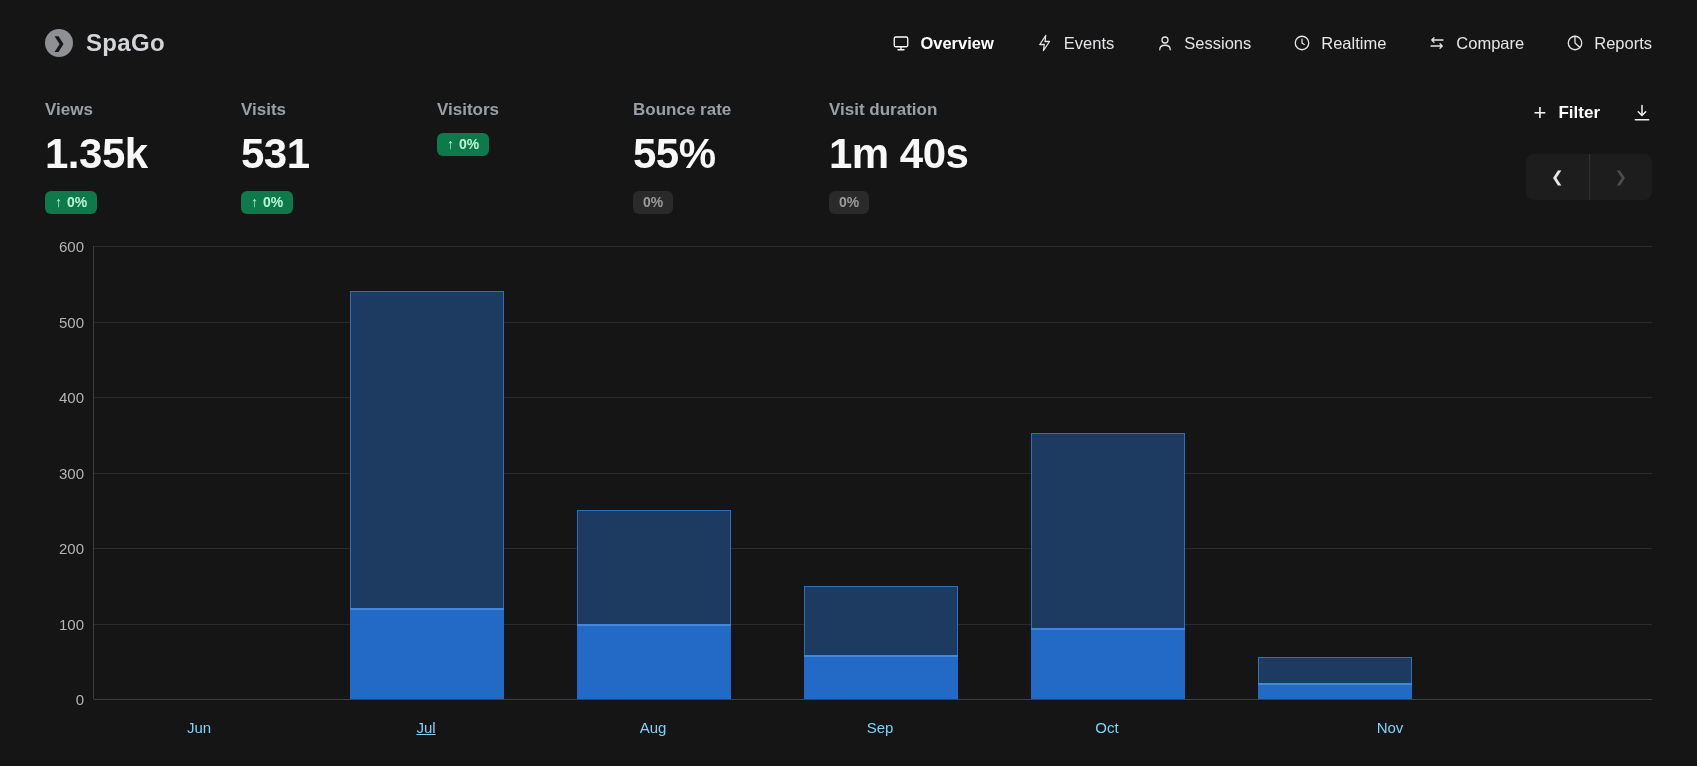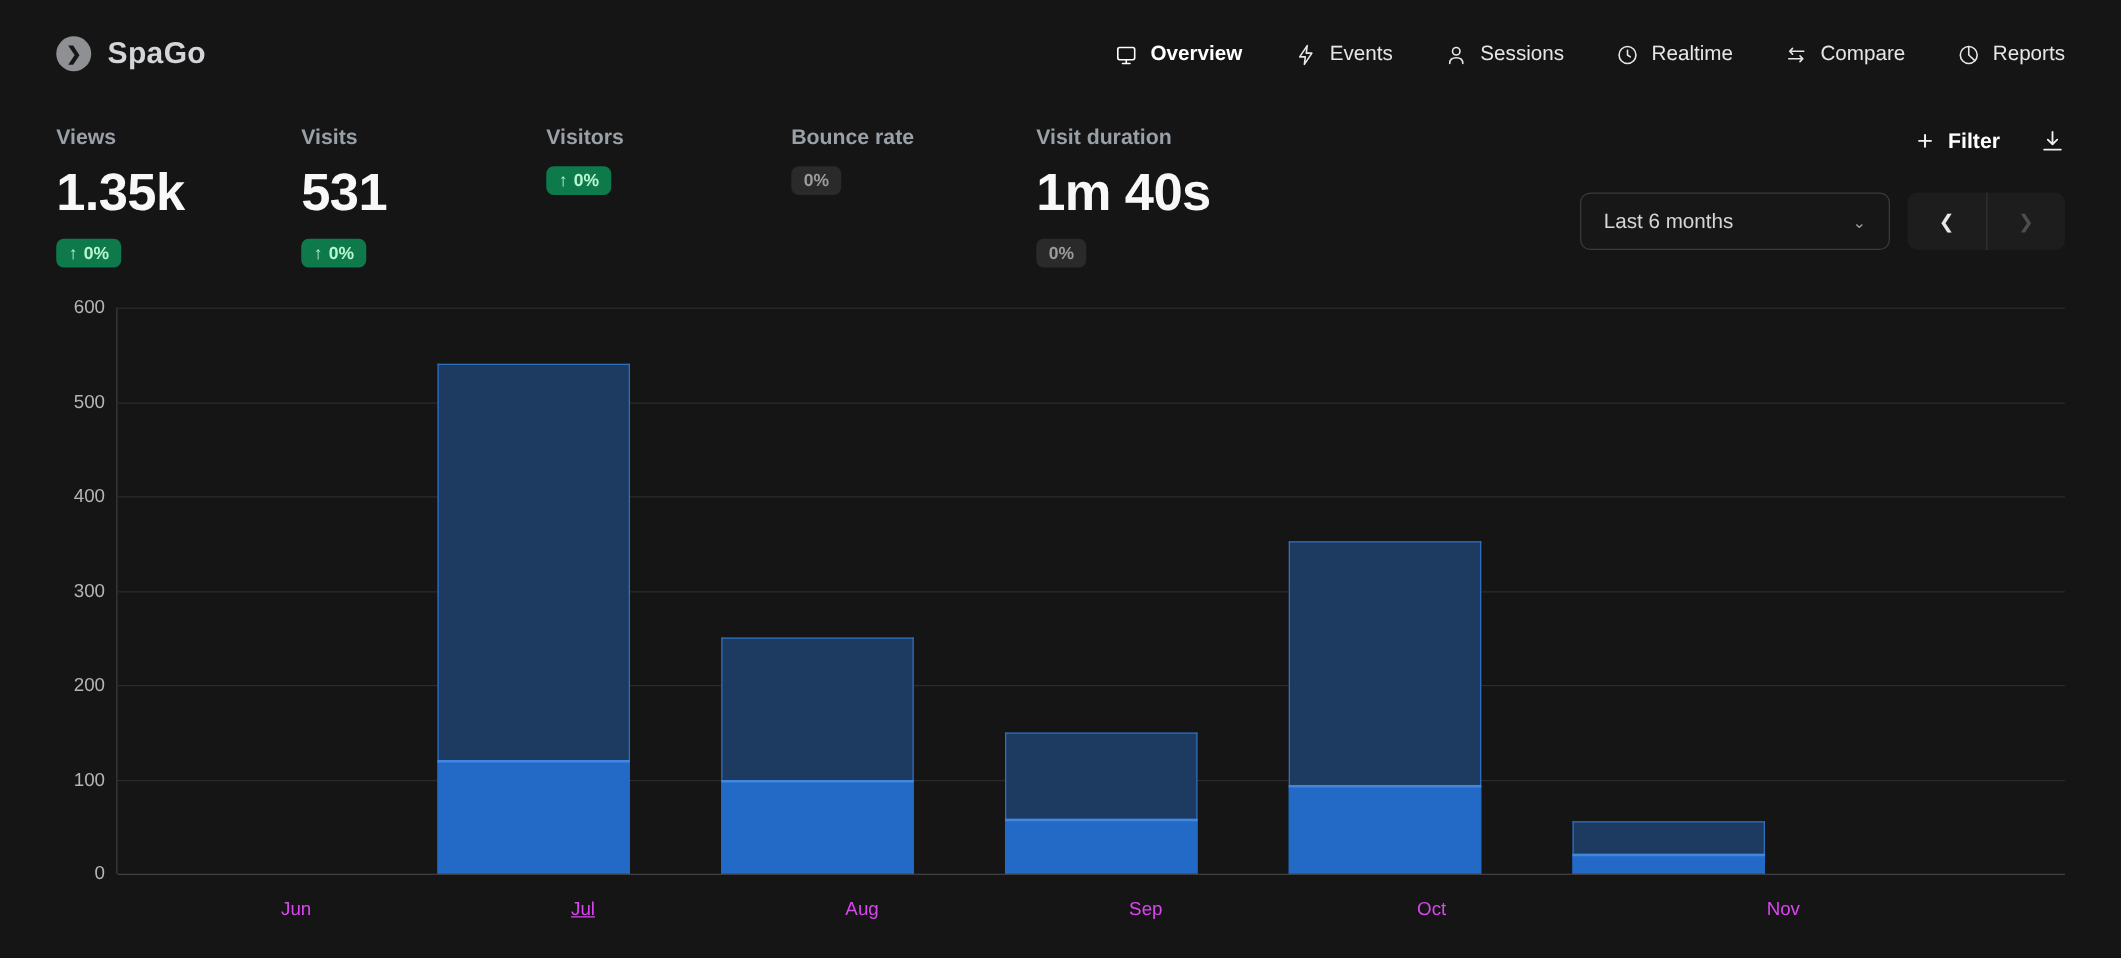--- a/index.html
+++ b/index.html
@@ -8,21 +8,21 @@
 
   
   .header { display:flex; align-items:center; justify-content:space-between;
             height:86px; padding:0 45px; }
   .brand { display:flex; align-items:center; gap:13px; }
   .brand-badge { width:28px; height:28px; border-radius:50%; background:#8f9094;
                  display:flex; align-items:center; justify-content:center;
                  color:#161616; font-size:15px; font-weight:bold; }
   .brand-name { font-size:24px; font-weight:bold; color:#d4d5d8; letter-spacing:.3px; }
   .nav { display:flex; align-items:center; gap:42px; }
-  .nav-item { display:flex; align-items:flex-end; gap:10px; font-size:16.5px;
+  .nav-item { display:flex; align-items:flex-start; gap:10px; font-size:16.5px;
               color:#e6e6e8; cursor:pointer; }
   .nav-item.active { font-weight:bold; color:#ffffff; }
   .nav-item svg { width:18px; height:18px; stroke:#e6e6e8; fill:none;
                   stroke-width:1.7; stroke-linecap:round; stroke-linejoin:round; }
   .nav-item.active svg { stroke:#ffffff; }
 
   
   .stats-wrap { position:relative; padding:14px 45px 0 45px; }
   .stats { display:flex; }
   .stat { width:196px; }
@@ -61,22 +61,22 @@
   .plot { position:absolute; left:93px; right:45px; top:0; height:453px;
           border-left:1px solid #3d3d3d; }
   .gridline { position:absolute; left:0; right:0; height:0;
               border-top:1px solid #2b2b2b; }
   .gridline.zero { border-top:1px solid #404040; }
   .ytick { position:absolute; left:0; width:84px; text-align:right;
            font-size:15px; color:#b4b4b4; transform:translateY(-50%); }
   .bar { position:absolute; bottom:0; }
   .bar.views    { background:#1d3b60; border:1px solid #2e6fc0; border-bottom:none; }
   .bar.visitors { background:#2369c6; border-top:2px solid #4187dd; }
-  .xtick { position:absolute; top:473px; width:100px; text-align:right;
-           font-size:15px; color:#d946ef; }
+  .xtick { position:absolute; top:473px; width:100px; text-align:center;
+           font-size:15px; color:#7dd3fc; }
 </style>
 </head>
 <body>
 
 <div class="header">
   <div class="brand">
     <div class="brand-badge">
       <span>❯</span>
     </div>
     <div class="brand-name">SpaGo</div>
@@ -150,20 +150,21 @@
     <div class="stat">
       <div class="stat-label">Visitors</div>
       <div class="badge up">
         <span>↑</span>
         <span>0%</span>
       </div>
     </div>
 
     <div class="stat">
       <div class="stat-label">Bounce rate</div>
+      <div class="stat-value">55%</div>
       <div class="badge flat">
         <span>0%</span>
       </div>
     </div>
 
     <div class="stat">
       <div class="stat-label">Visit duration</div>
       <div class="stat-value">1m 40s</div>
       <div class="badge flat">
         <span>0%</span>
@@ -177,24 +178,20 @@
         <span class="plus">+</span>
         <span>Filter</span>
       </div>
       <div class="dl-btn">
         <svg viewBox="0 0 24 24">
           <path d="M12 3v11M7.5 10.5L12 15l4.5-4.5M4 20h16"></path>
         </svg>
       </div>
     </div>
     <div class="controls-row2">
-      <div class="select">
-        <span>Last 6 months</span>
-        <span class="chev">⌄</span>
-      </div>
       <div class="pager">
         <div class="pager-btn prev">
           <span>❮</span>
         </div>
         <div class="pager-btn next" aria-disabled="true">
           <span>❯</span>
         </div>
       </div>
     </div>
   </div>

